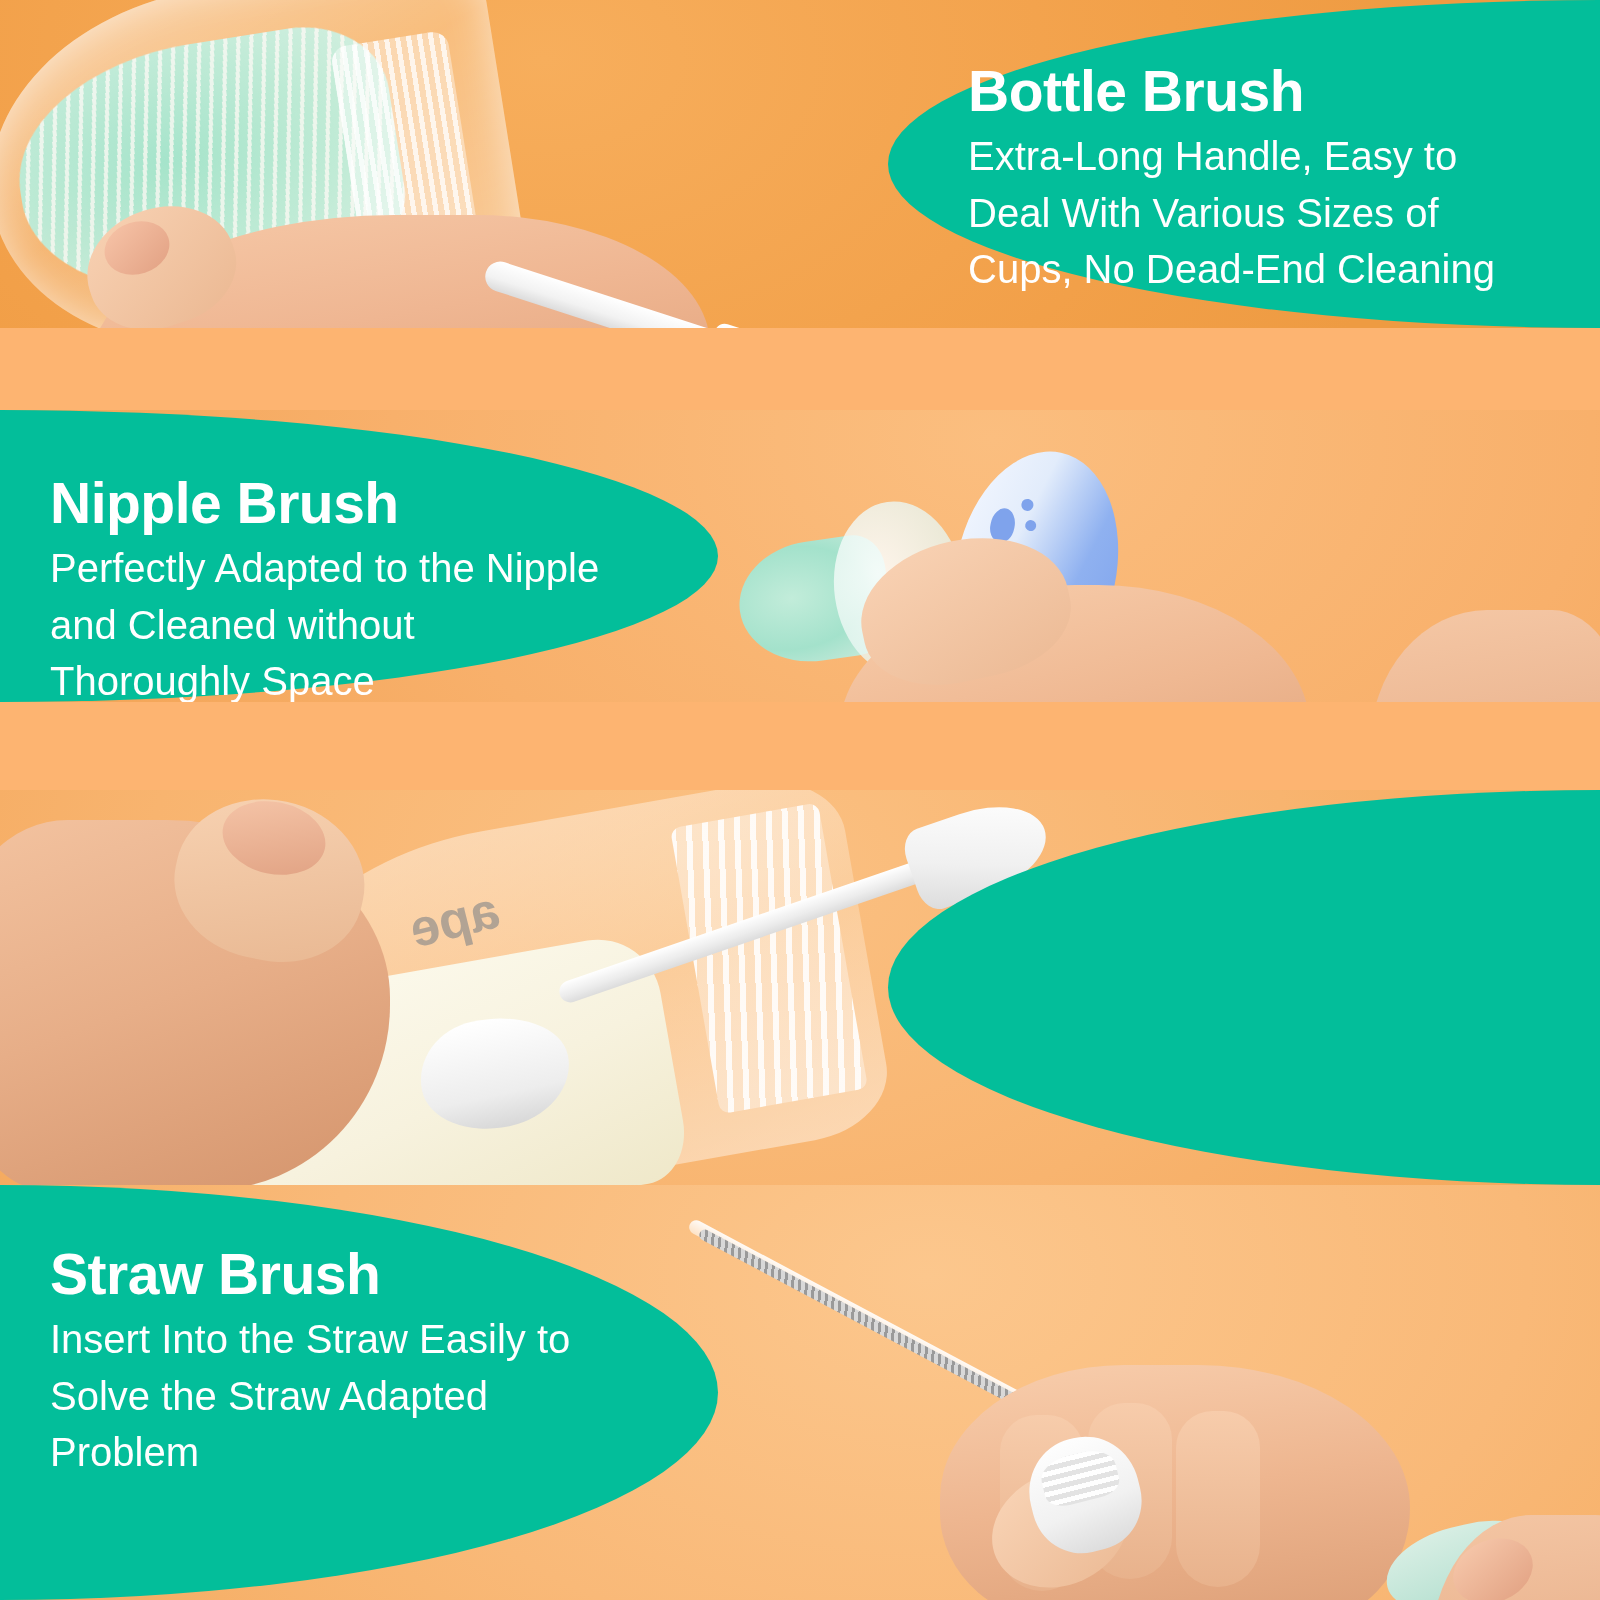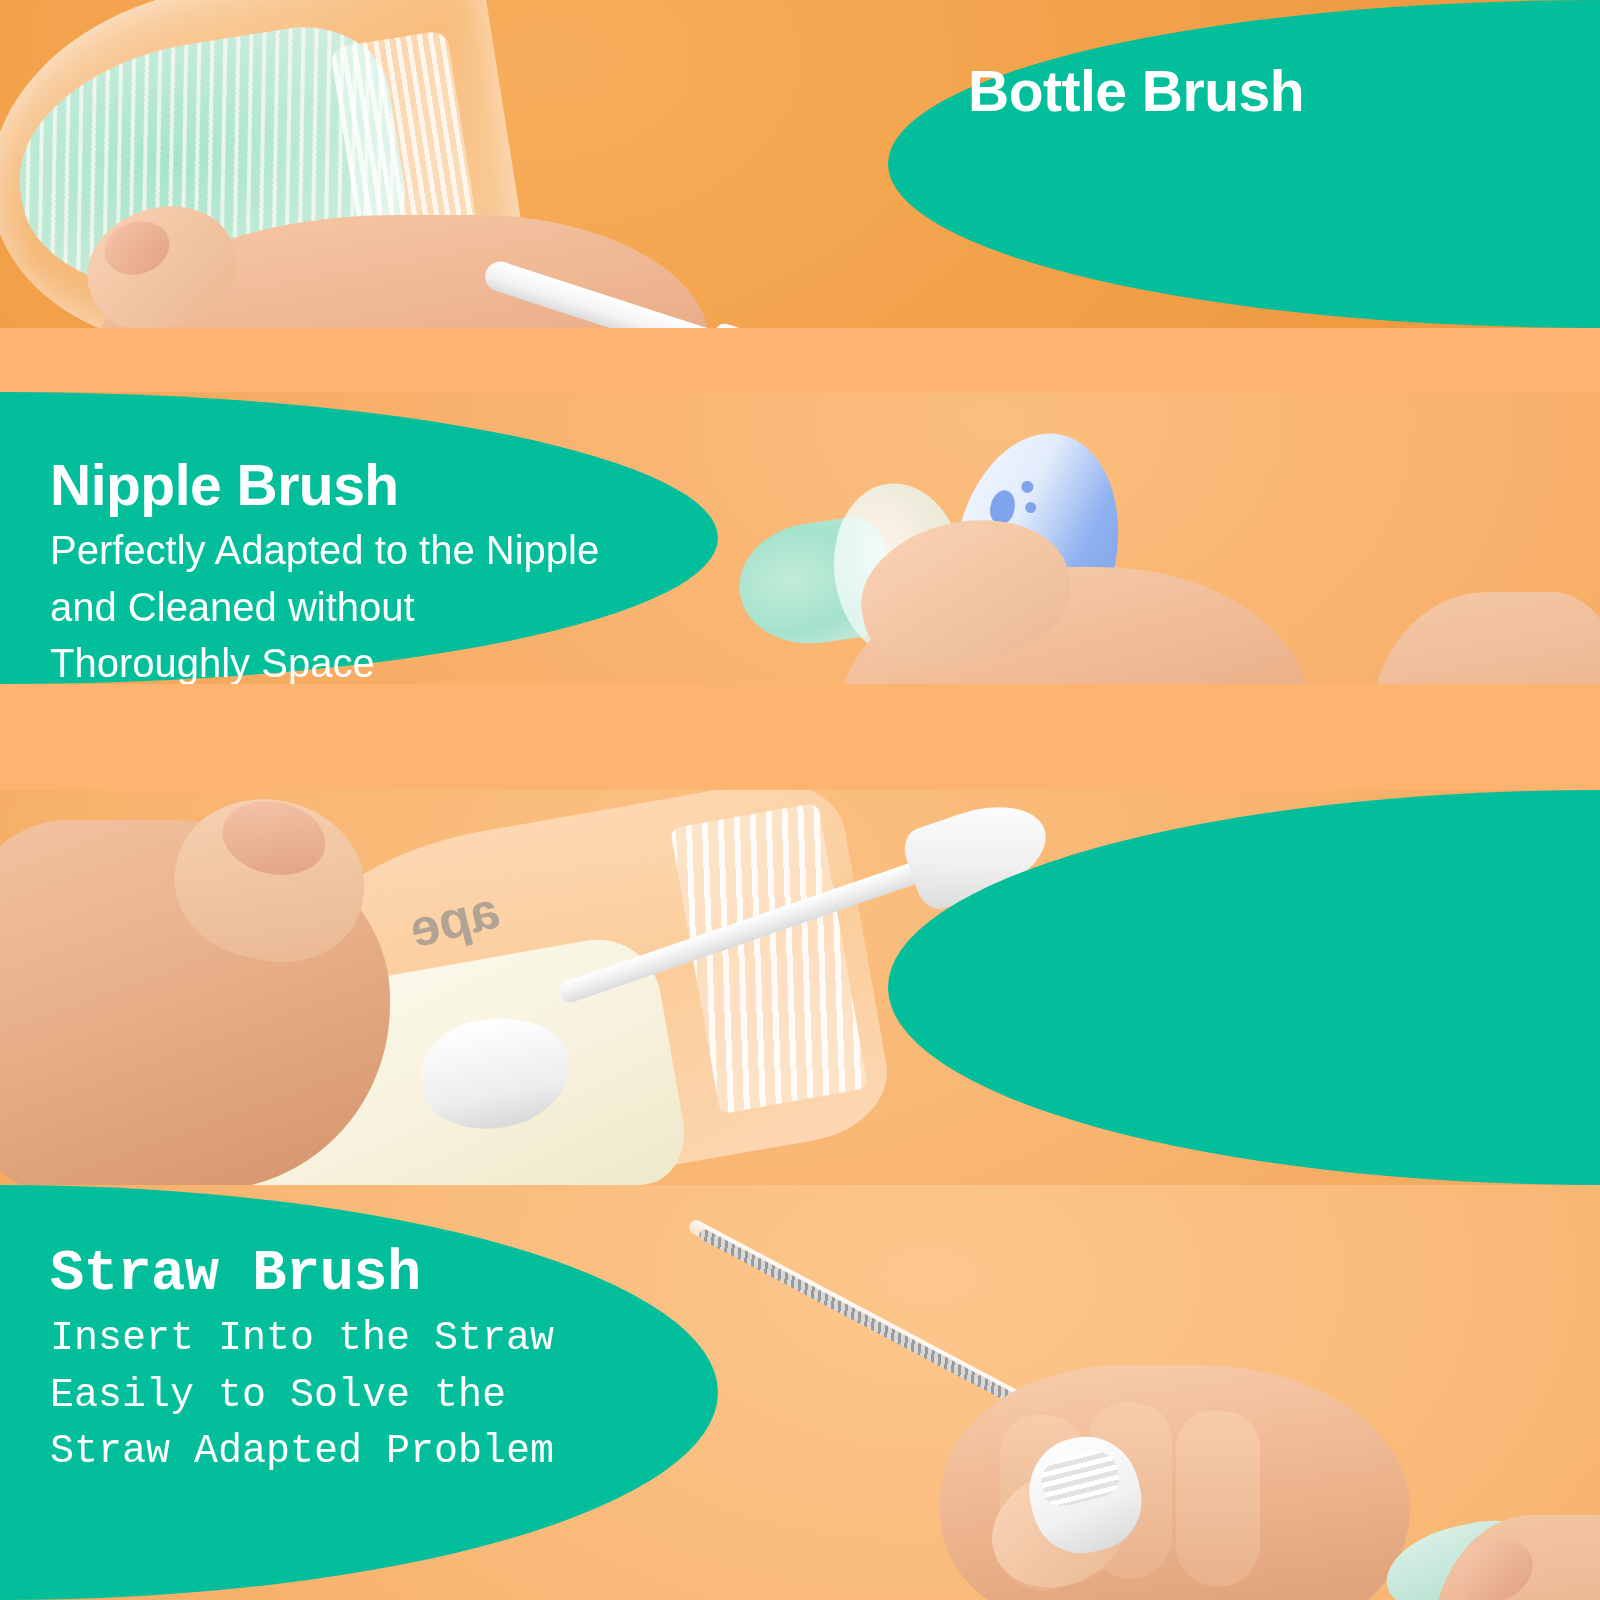--- a/index.html
+++ b/index.html
@@ -150,21 +150,21 @@
   }
   .p1-nail {
     position: absolute; left: 104px; top: 222px;
     width: 66px; height: 52px;
     background: linear-gradient(150deg,#F7C4A8,#E2A183);
     border-radius: 50%;
     transform: rotate(-18deg);
   }
 
   
-  #panel-2 { top: 392px; height: 292px; text-decoration: underline; }
+  #panel-2 { top: 410px; height: 292px; text-decoration: underline; }
   #panel-2 .photo-bg {
     background:
       radial-gradient(ellipse 1000px 700px at 62% 10%, #FBBE7F 0%, #F8B06B 60%, #F3A557 100%);
   }
   #copy-2 { left: 50px; top: 64px; }
 
   .p2-nipple {
     position: absolute; left: 740px; top: 88px;
     width: 250px; height: 210px;
     transform: rotate(-8deg);
@@ -297,21 +297,21 @@
   }
   .p3-nail {
     position: absolute; left: 222px; top: 12px;
     width: 104px; height: 72px;
     background: linear-gradient(160deg,#F6C6A9,#E0A182);
     border-radius: 50%;
     transform: rotate(12deg);
   }
 
   
-  #panel-4 { top: 1185px; height: 415px; font-family: Liberation Mono, monospace; }
+  #panel-4 { top: 1185px; height: 415px; }
   #panel-4 .photo-bg {
     background:
       radial-gradient(ellipse 1000px 640px at 58% 22%, #FCC78D 0%, #F9B978 60%, #F5AD63 100%);
   }
   #copy-4 { left: 50px; top: 60px; }
 
   .p4-straw {
     position: absolute; left: 690px; top: 32px;
     width: 560px; height: 14px;
     background: linear-gradient(180deg, rgba(255,255,255,.92), rgba(255,255,255,.55));
@@ -406,20 +406,21 @@
       <div class="p1-nail"></div>
       <div class="p1-handle">
         <div class="rod"></div>
         <div class="collar"></div>
         <div class="grip"></div>
       </div>
     </div>
     <div class="green right"></div>
     <div class="copy" id="copy-1">
       <h2>Bottle Brush</h2>
+      <p>Extra-Long Handle, Easy to Deal With Various Sizes of Cups, No Dead-End Cleaning</p>
     </div>
   </section>
 
   <section class="panel" id="panel-2">
     <div class="photo-bg">
       <div class="p2-nipple">
         <div class="teat"></div>
         <div class="base"></div>
       </div>
       <div class="p2-guard">

